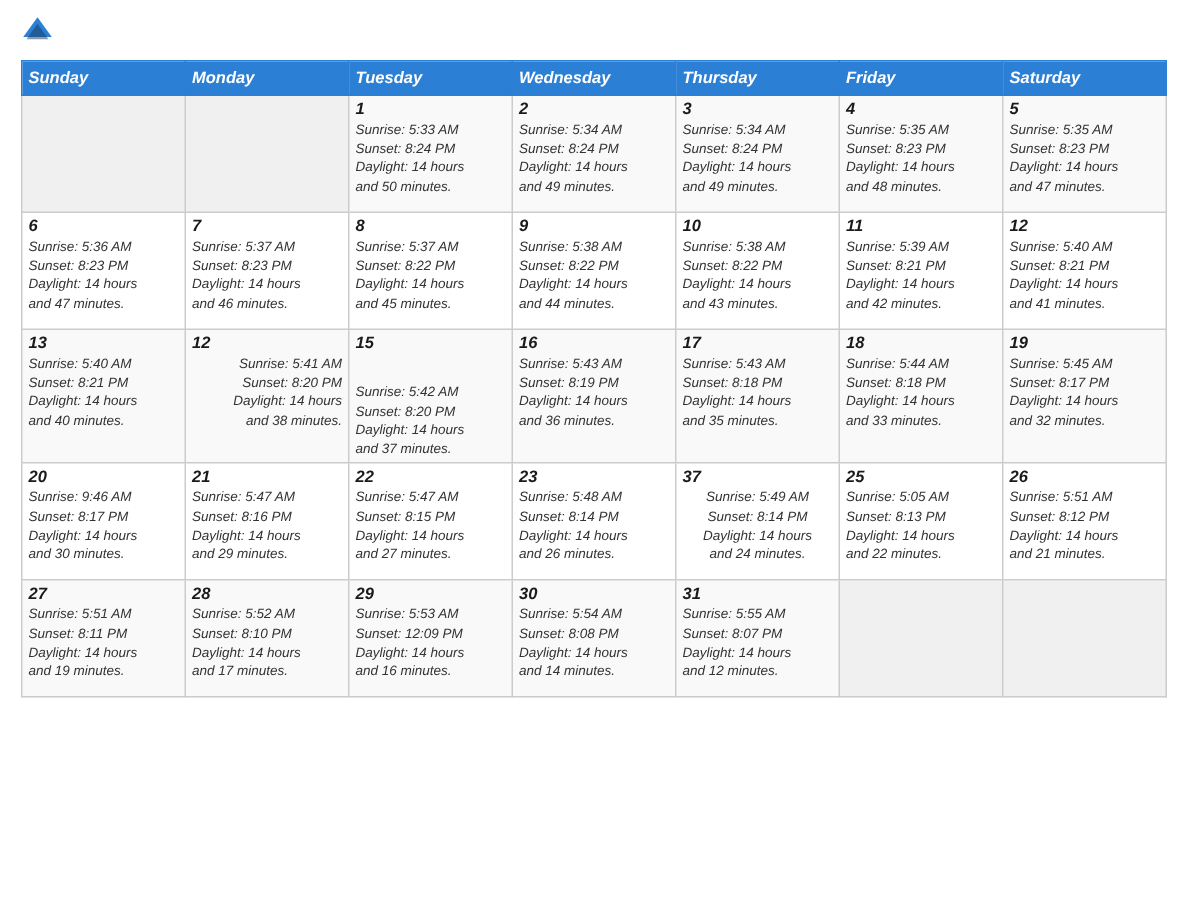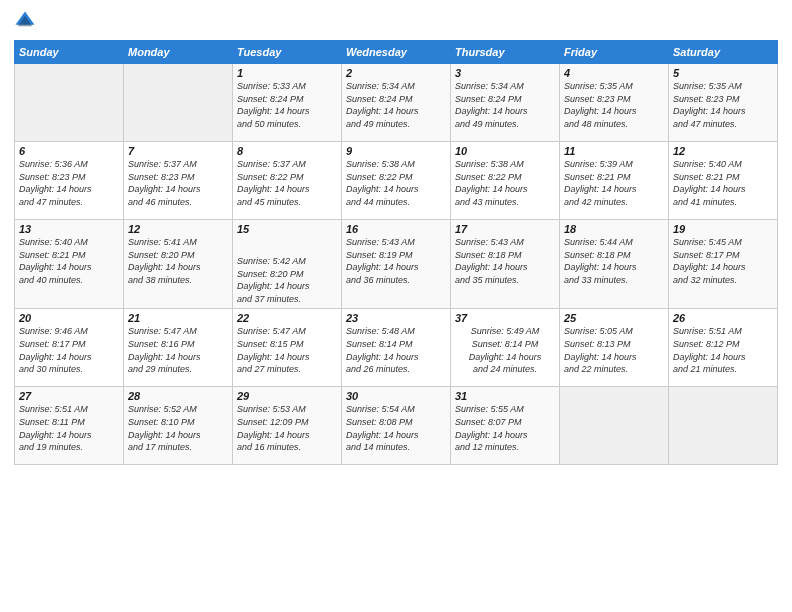--- a/index.html
+++ b/index.html
@@ -222,21 +222,21 @@
         <tr>
           <td>
             <span class="day-number">13</span>
             <div class="day-info" style="white-space: pre-line;">Sunrise: 5:40 AM
 Sunset: 8:21 PM
 Daylight: 14 hours
 and 40 minutes.</div>
           </td>
           <td>
             <span class="day-number">12</span>
-            <div class="day-info" style="white-space: pre-line;">Sunrise: 5:41 AM
+            <div class="day-info" style="white-space: pre-line; text-align: right;">Sunrise: 5:41 AM
 Sunset: 8:20 PM
 Daylight: 14 hours
 and 38 minutes.</div>
           </td>
           <td>
             <span class="day-number">15</span>
             <div class="day-info" style="white-space: pre-line; margin-top: 20px;">Sunrise: 5:42 AM
 Sunset: 8:20 PM
 Daylight: 14 hours
 and 37 minutes.</div>

